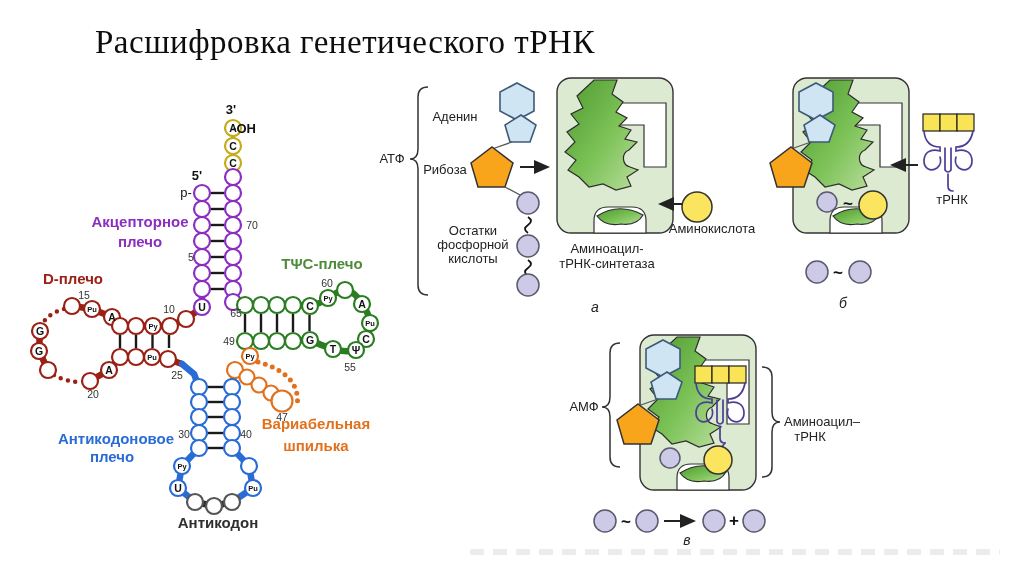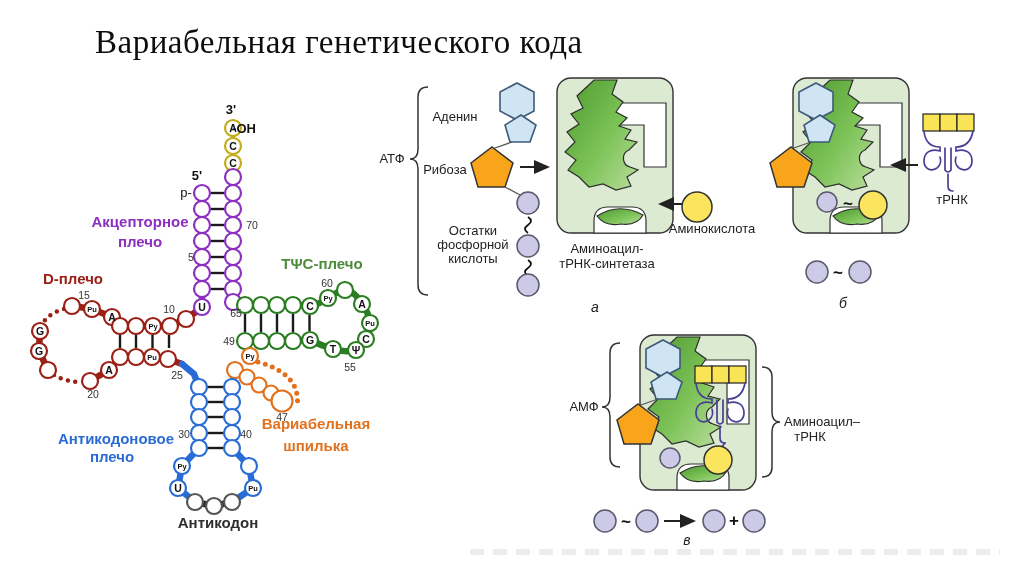--- a/index.html
+++ b/index.html
@@ -41,21 +41,21 @@
   .aden{fill:var(--adenine_fill);stroke:#3c5a78;stroke-width:1.6}
   .ribo{fill:var(--ribose);stroke:#333;stroke-width:1.5}
   .mini{stroke:var(--trna_outline);stroke-width:1.7;fill:none;stroke-linecap:round}
   .sqr{fill:#f8e455;stroke:#222;stroke-width:1.2}
   #faint-caption{position:absolute;left:470px;top:549px;width:530px;height:6px;opacity:.5;
     background:repeating-linear-gradient(90deg,#d9d9d9 0 14px,transparent 14px 23px);border-radius:2px}
 </style>
 </head>
 <body>
 
-<div id="title">Вариабельная генетического кода</div>
+<div id="title">Расшифровка генетического тРНК</div>
 
 <svg id="trna-svg" width="400" height="480" viewBox="0 0 400 480">
 
   <g>
     <line class="strand cca lw4" x1="233" y1="48" x2="233" y2="83"></line>
     <line class="strand acc lw6" x1="233" y1="85" x2="233" y2="214"></line>
     <path class="strand acc lw6" d="M233,214 L239,222"></path>
     <line class="strand acc lw6" x1="202" y1="113" x2="202" y2="227"></line>
     <path class="strand dar lw6" d="M73,226 L92,229 L112,237 L120,246 L170,246 L186,239 L197,231"></path>
     <path class="strand dar lw6" d="M40,251 L39,271 L48,290"></path>

